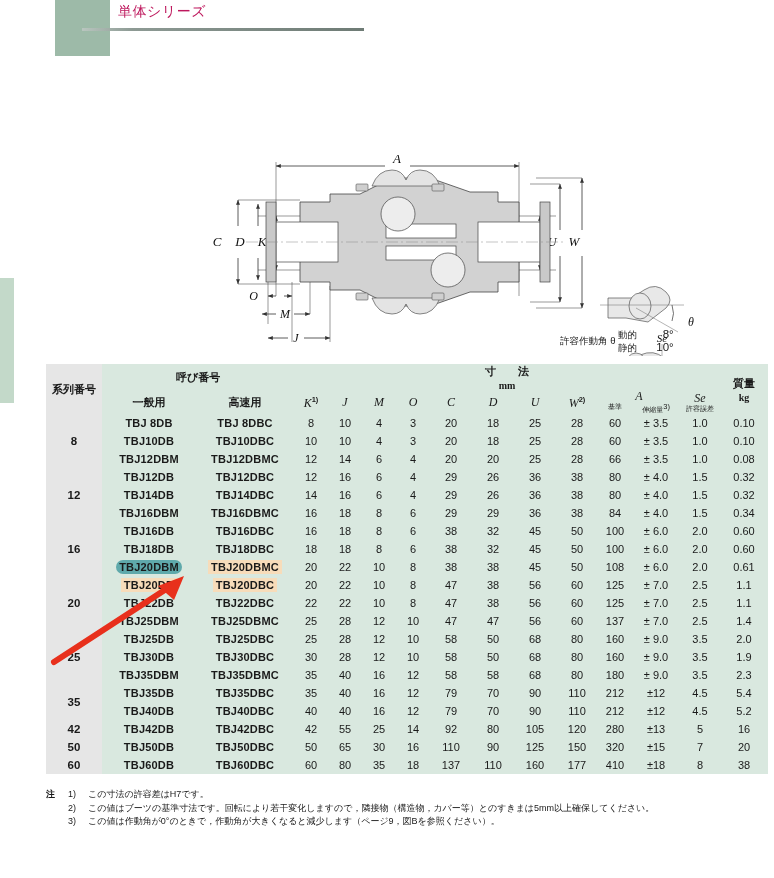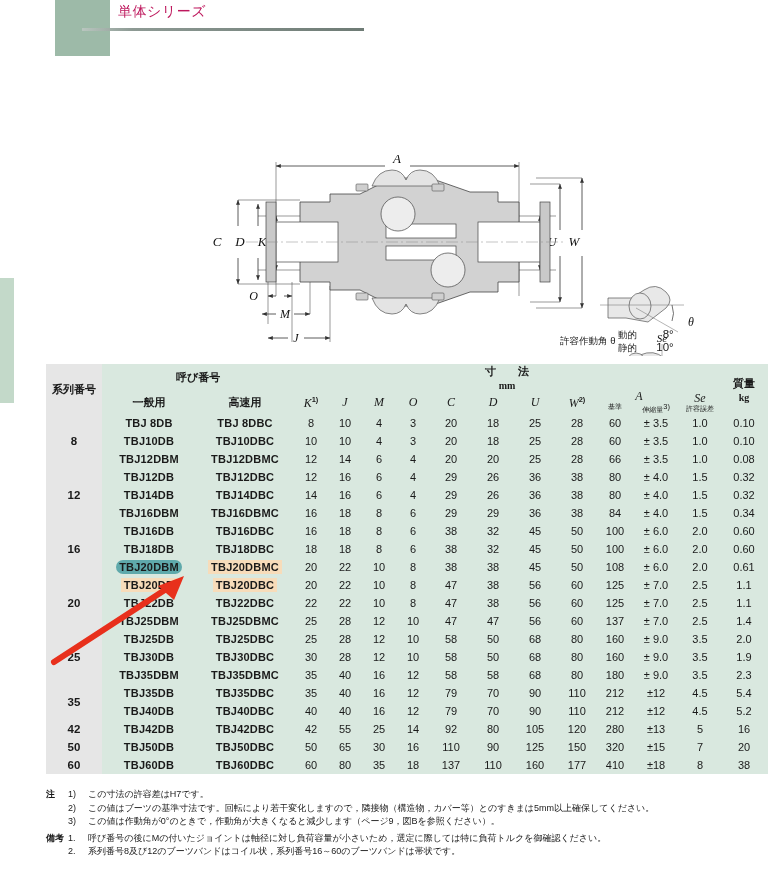--- a/index.html
+++ b/index.html
@@ -759,25 +759,13 @@
         <div class="tag"></div>
         <div class="mk">2)</div>
         <div class="txt">この値はブーツの基準寸法です。回転により若干変化しますので，隣接物（構造物，カバー等）とのすきまは5mm以上確保してください。</div>
       </div>
       <div class="nrow">
         <div class="tag"></div>
         <div class="mk">3)</div>
         <div class="txt">この値は作動角が0°のときで，作動角が大きくなると減少します（ページ9，図Bを参照ください）。</div>
       </div>
     </div>
-  <div id="remarks">
-      <div class="nrow">
-        <div class="tag">備考</div>
-        <div class="mk">1.</div>
-        <div class="txt">呼び番号の後にMの付いたジョイントは軸径に対し負荷容量が小さいため，選定に際しては特に負荷トルクを御確認ください。</div>
-      </div>
-      <div class="nrow">
-        <div class="tag"></div>
-        <div class="mk">2.</div>
-        <div class="txt">系列番号8及び12のブーツバンドはコイル状，系列番号16～60のブーツバンドは帯状です。</div>
-      </div>
-    </div>
 </div>
 
 </body></html>

